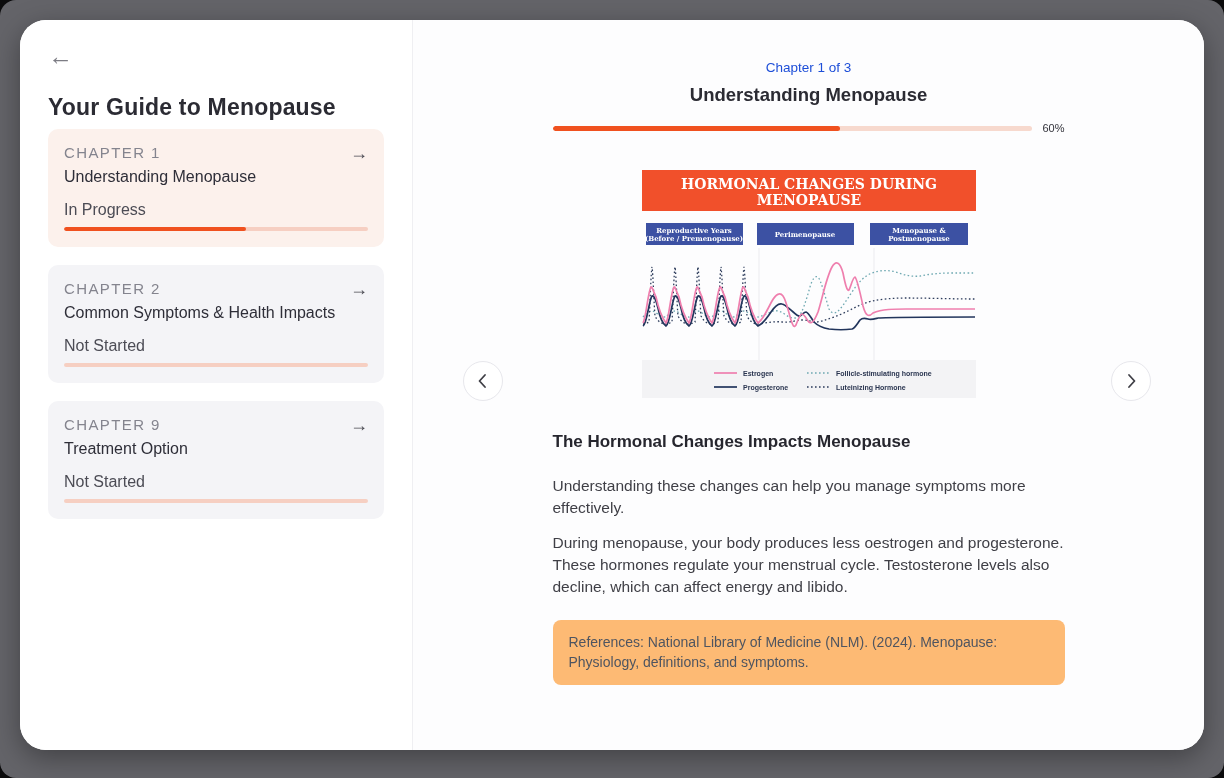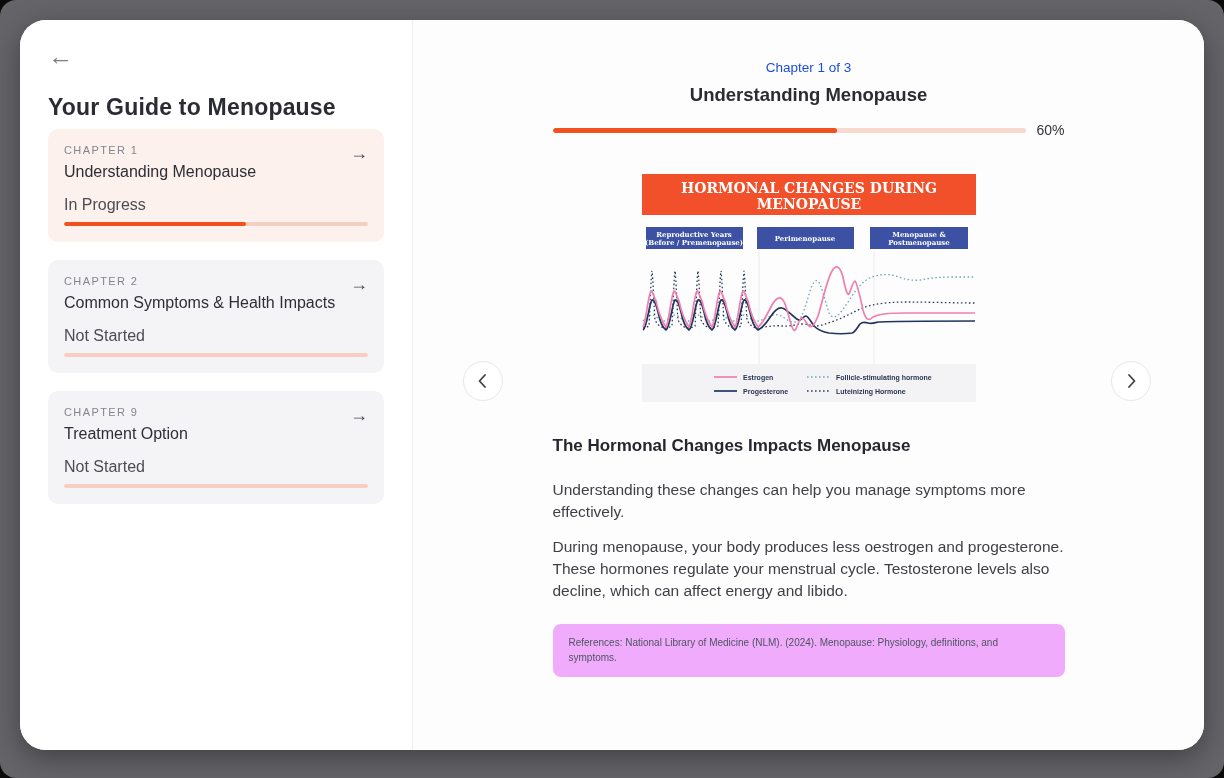--- a/index.html
+++ b/index.html
@@ -15,47 +15,47 @@
     background:#ffffff; border-radius:26px; overflow:hidden;
     display:flex; box-shadow:0 8px 28px rgba(0,0,0,.35);
   }
   
   .sidebar { width:393px; flex:none; background:#ffffff; border-right:1px solid #EFEFF2; padding:24px 28px 0; }
   .back-btn { background:none; border:none; padding:0; cursor:pointer; font-size:25px; color:#7C7C84; line-height:1; }
   .sidebar-title { font-size:23px; font-weight:700; color:#2B2B33; margin:25px 0 8px; letter-spacing:.2px; }
   .card { border-radius:10px; padding:15px 16px 16px; margin-bottom:18px; background:#F4F4F7; cursor:pointer; }
   .card.active { background:#FCF1EC; }
   .card-top { display:flex; justify-content:space-between; align-items:flex-start; }
-  .card-label { font-size:11px; letter-spacing:1.4px; color:#84848E; font-weight:500; }
+  .card-label { font-size:15px; letter-spacing:1.4px; color:#84848E; font-weight:500; }
   .card-title { font-size:16px; color:#2E2E38; margin-top:7px; }
   .card-arrow { font-size:18px; color:#4A4A52; line-height:1; }
   .card-status { font-size:16px; color:#4C4C55; margin-top:15px; }
   .card-track { height:4px; border-radius:2px; background:#F6CFC2; margin-top:8px; overflow:hidden; }
   .card-fill { height:100%; border-radius:2px; background:#F0511F; }
   
   .main { flex:1; position:relative; background:#FDFDFE; padding-top:40px; }
   .main-inner { width:512px; margin:0 auto; }
   .chapter-indicator { text-align:center; font-size:13.5px; color:#1d4ed8; }
   .main-title { text-align:center; font-size:18.5px; font-weight:700; color:#2B2B33; margin:9px 0 0; }
   .progress-row { display:flex; align-items:center; gap:10px; margin-top:16px; }
   .main-track { flex:1; height:5px; border-radius:3px; background:#F7D9CE; overflow:hidden; }
   .main-fill { height:100%; border-radius:3px; background:#F0511F; }
-  .pct { font-size:14px; color:#33333B; }
+  .pct { font-size:11px; color:#33333B; }
   .chart-figure { width:334px; margin:36px auto 0; }
   .nav-btn {
     position:absolute; top:341px; width:40px; height:40px; border-radius:50%;
     background:#fff; border:1px solid #E7E7EC; display:flex; align-items:center; justify-content:center;
     cursor:pointer; padding:0;
   }
   .nav-btn.prev { left:50px; }
   .nav-btn.next { right:53px; }
   .section-heading { font-size:17px; font-weight:700; color:#26262E; margin:30px 0 0; }
   .para { font-size:15.5px; line-height:1.42; color:#3F3F46; margin:13px 0 0; }
   .para.second { margin-top:23px; }
-  .references { background:#f0abfc; border-radius:8px; padding:12px 16px; font-size:10px; line-height:1.45; color:#4F5560; margin-top:22px; }
+  .references { background:#fdba74; border-radius:8px; padding:12px 16px; font-size:14px; line-height:1.45; color:#4F5560; margin-top:22px; }
   
   .chart-serif { font-family:"DejaVu Serif", serif; font-weight:bold; fill:#ffffff; }
   .legend-label { font-family:"Liberation Sans", sans-serif; font-size:7px; font-weight:bold; fill:#2A3550; }
 </style>
 </head>
 <body>
 
 <div class="device">
   <div class="app-window">
 

